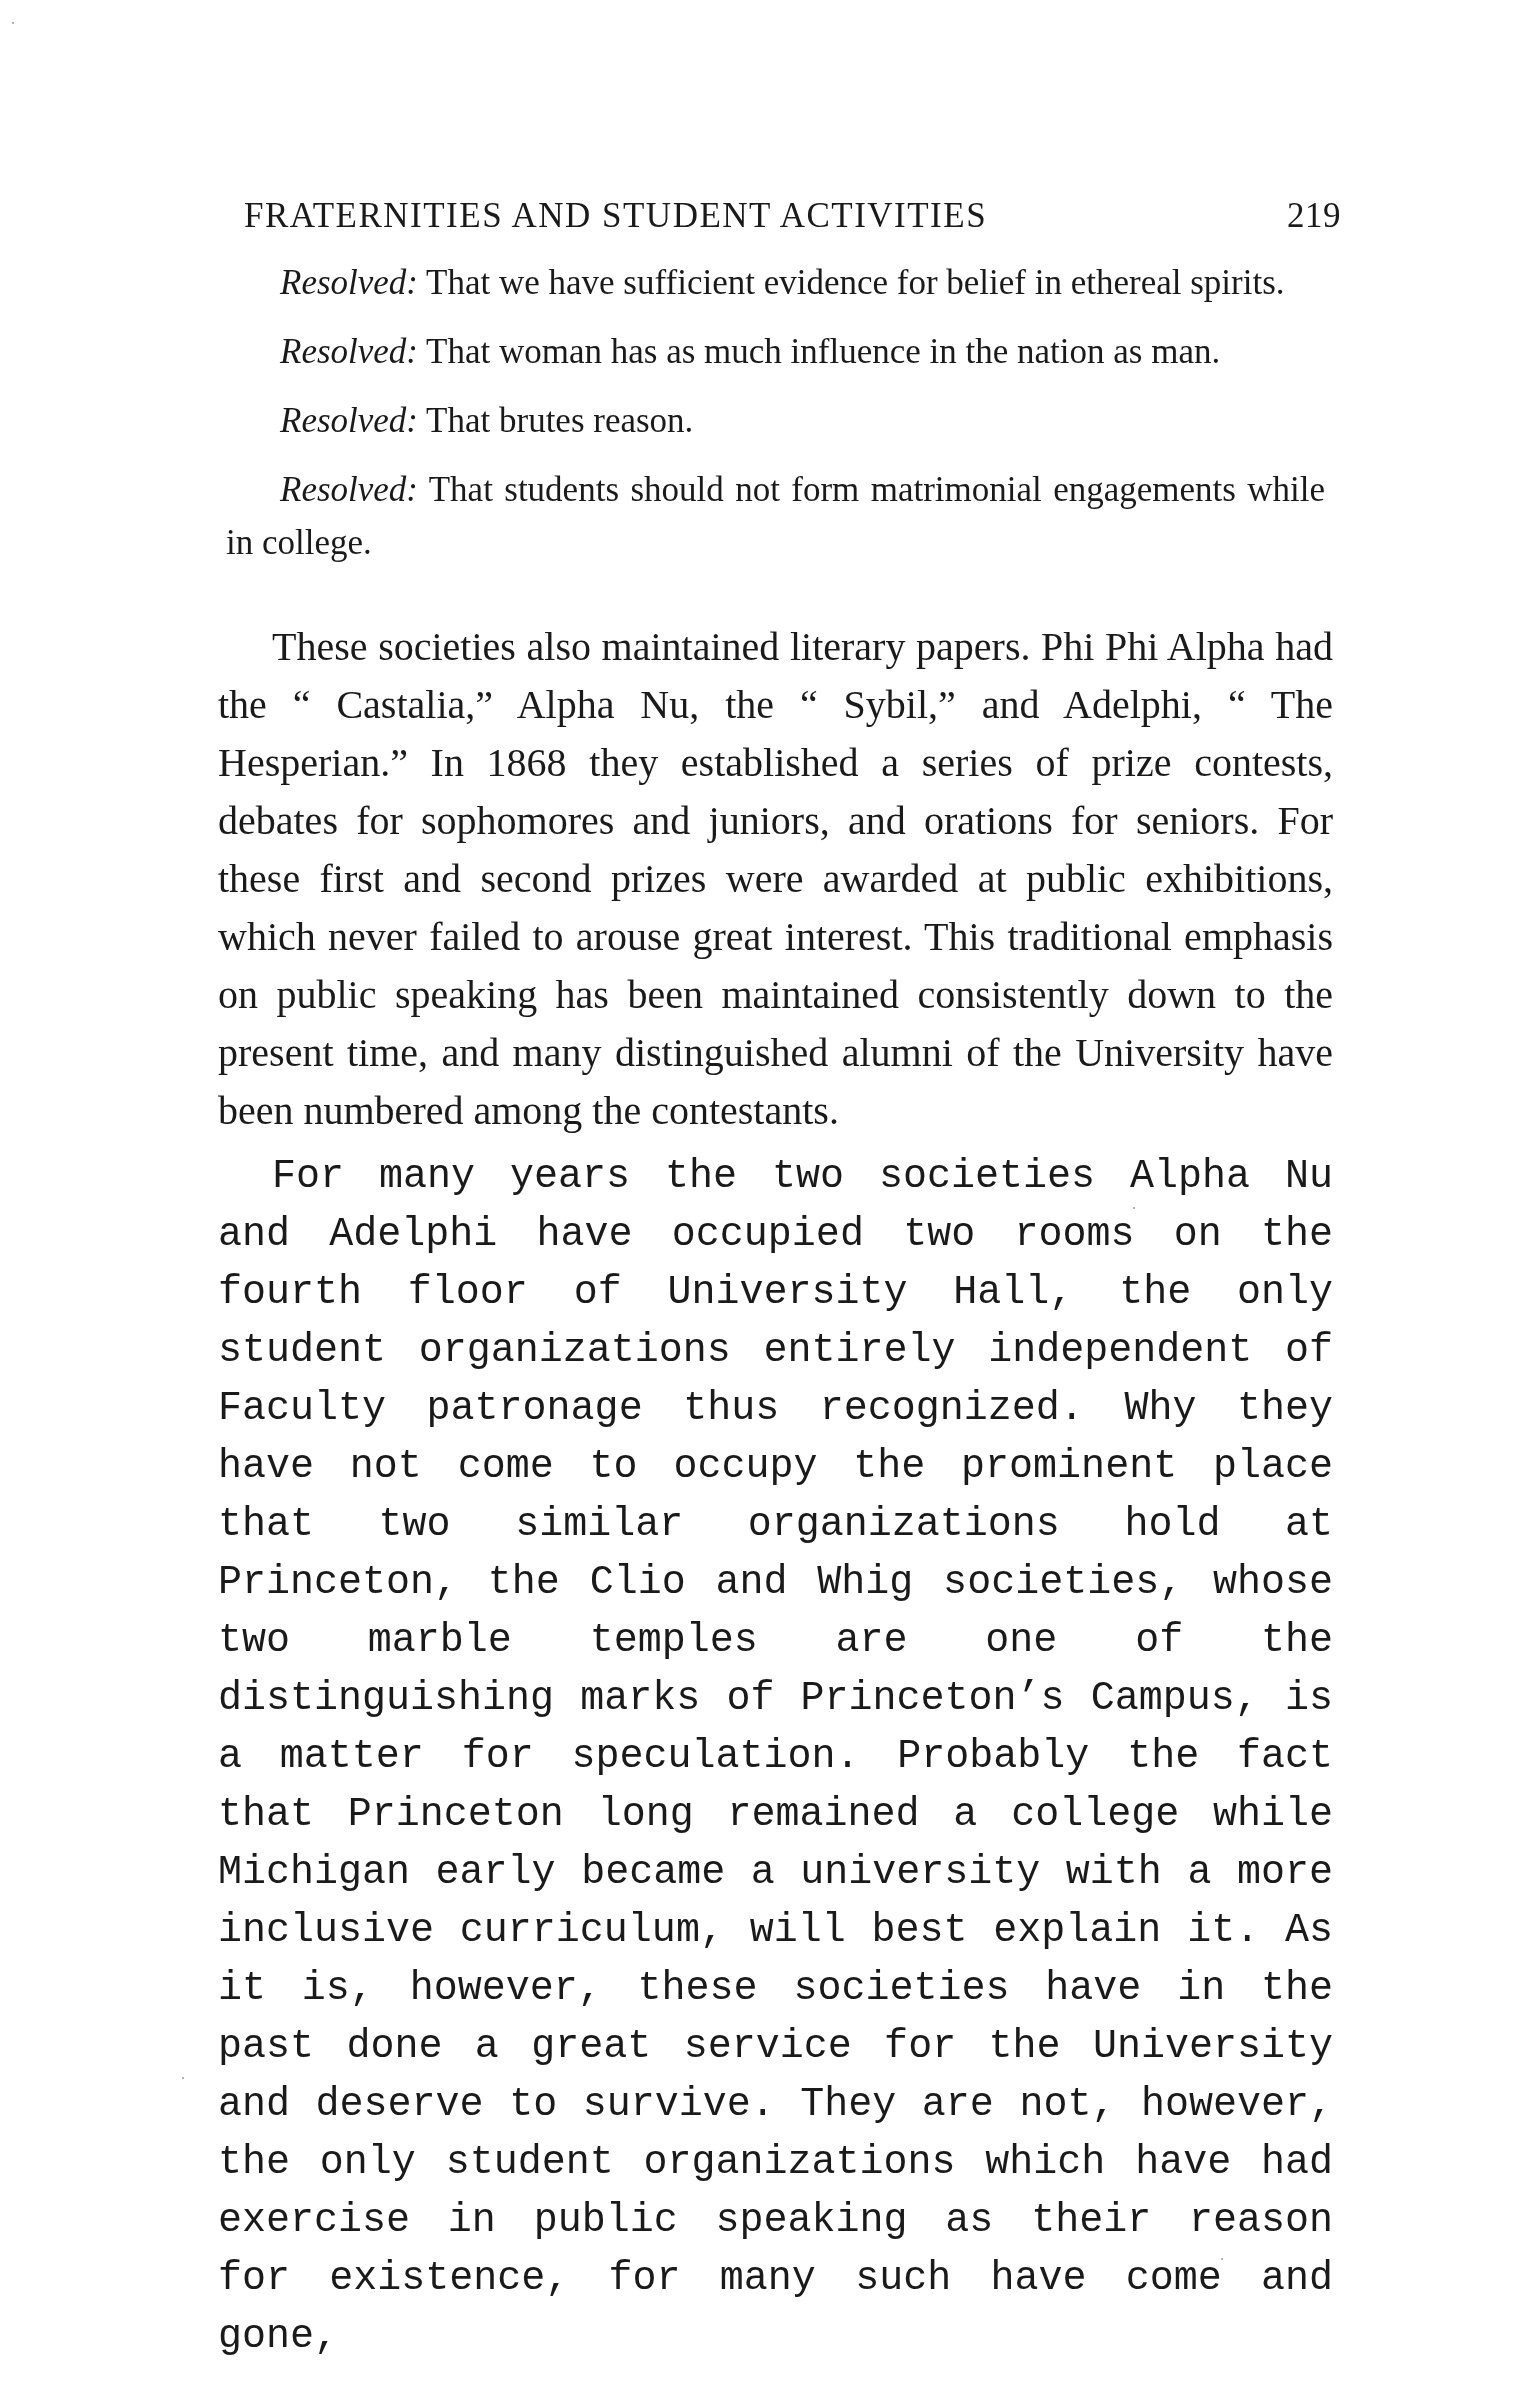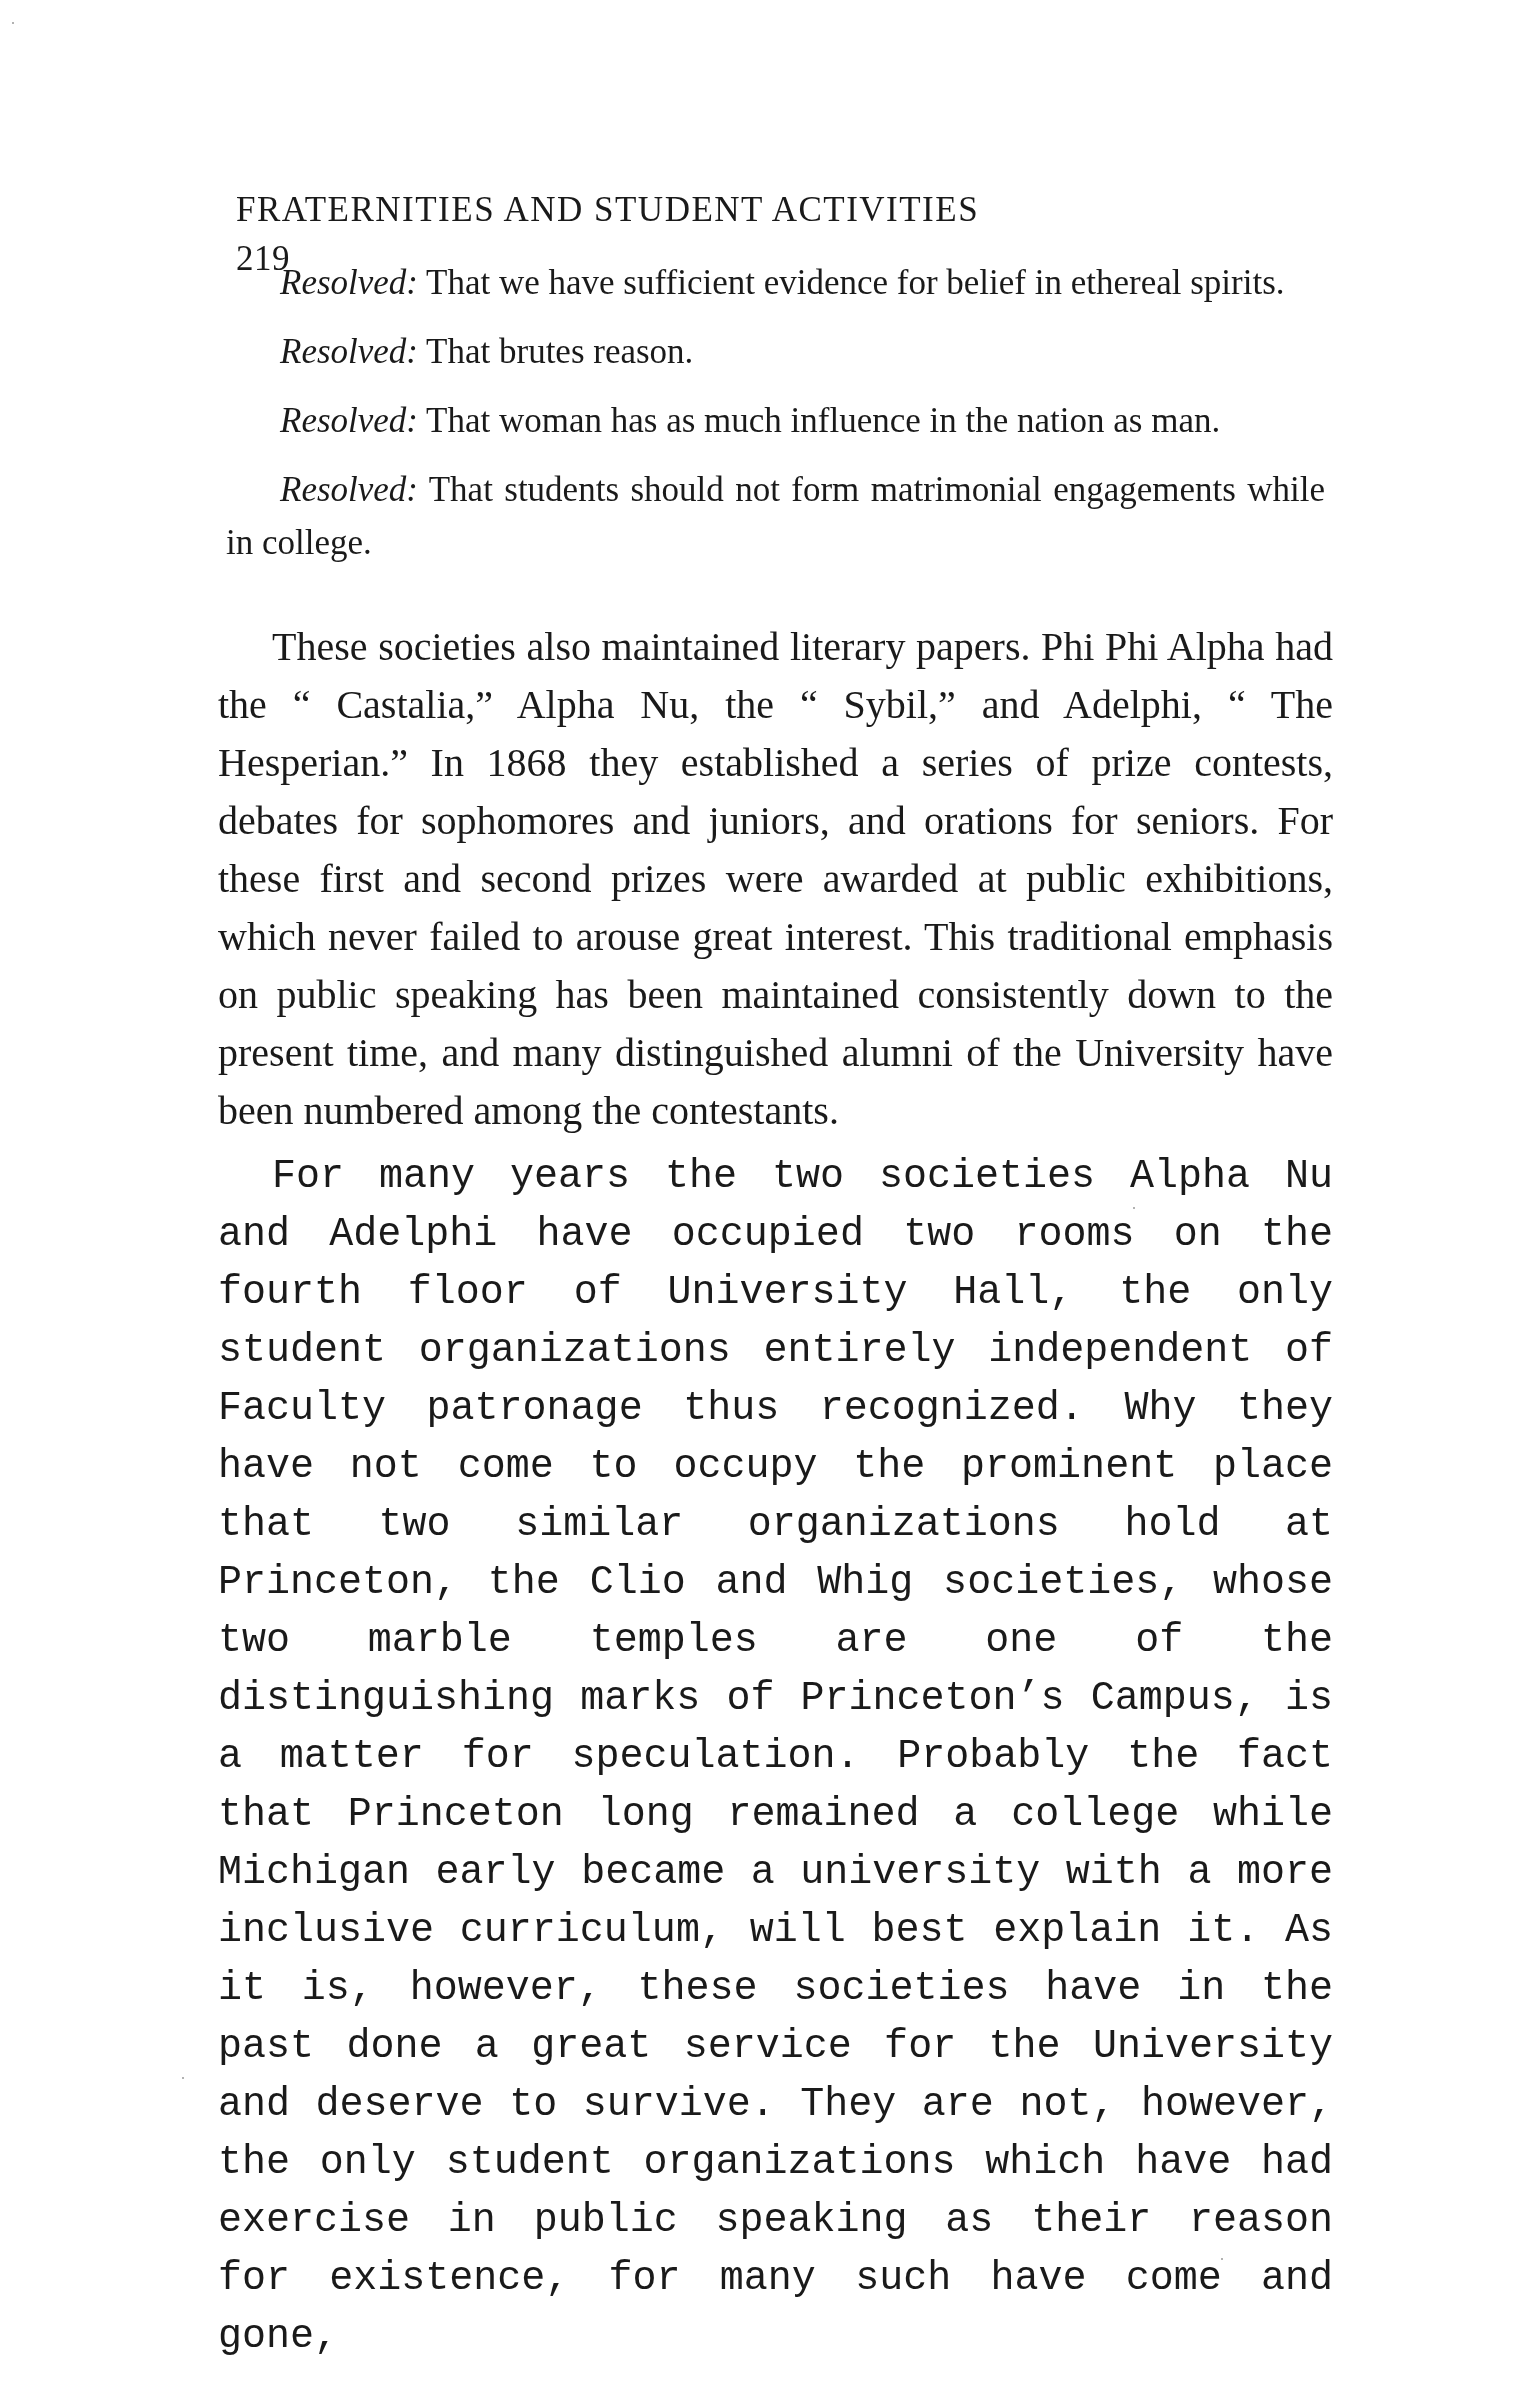--- a/index.html
+++ b/index.html
@@ -17,27 +17,26 @@
     }
     .page {
       position: absolute;
       left: 210px;
       top: 185px;
       width: 1131px;
     }
     .running-head {
       display: flex;
       justify-content: space-between;
-      align-items: flex-start;
+      align-items: flex-end;
       font-size: 35px;
       letter-spacing: 1.5px;
       line-height: 49px;
-      margin-left: 26px;
+      margin-left: 34px;
       height: 55px;
-      flex-direction: column;
     }
     .running-head .folio {
       letter-spacing: 0.5px;
       font-family: Liberation Serif, serif;
     }
     .resolutions {
       margin-top: 3.9px;
       font-size: 35px;
       line-height: 53px;
     }
@@ -80,24 +79,24 @@
   <div class="running-head">
     <span>FRATERNITIES AND STUDENT ACTIVITIES</span>
     <span class="folio">219</span>
   </div>
 
   <div class="resolutions">
     <p class="resolution">
       <span class="label">Resolved:</span><span> That we have sufficient evidence for belief in ethereal spirits.</span>
     </p>
     <p class="resolution">
-      <span class="label">Resolved:</span><span> That brutes reason.</span>
+      <span class="label">Resolved:</span><span> That woman has as much influence in the nation as man.</span>
     </p>
     <p class="resolution">
-      <span class="label">Resolved:</span><span> That woman has as much influence in the nation as man.</span>
+      <span class="label">Resolved:</span><span> That brutes reason.</span>
     </p>
     <p class="resolution">
       <span class="label">Resolved:</span><span> That students should not form matrimonial en­gagements while in college.</span>
     </p>
   </div>
 
   <div class="body-text">
     <p class="para">These societies also maintained literary papers.  Phi Phi Alpha had the “ Castalia,” Alpha Nu, the “ Sybil,” and Adelphi, “ The Hesperian.”  In 1868 they established a series of prize contests, debates for sophomores and juniors, and orations for seniors.  For these first and second prizes were awarded at public exhibitions, which never failed to arouse great interest.  This traditional emphasis on public speaking has been maintained consistently down to the present time, and many distinguished alumni of the Univer­sity have been numbered among the contestants.</p>
     <p class="para last-line-full">For many years the two societies Alpha Nu and Adelphi have occupied two rooms on the fourth floor of University Hall, the only student organizations entirely independent of Faculty patronage thus recognized.  Why they have not come to occupy the prominent place that two similar organizations hold at Princeton, the Clio and Whig societies, whose two marble temples are one of the distinguishing marks of Prince­ton’s Campus, is a matter for speculation.  Probably the fact that Princeton long remained a college while Michigan early became a university with a more inclusive curriculum, will best explain it.  As it is, however, these societies have in the past done a great service for the University and deserve to survive.  They are not, however, the only student organi­zations which have had exercise in public speaking as their reason for existence, for many such have come and gone,</p>
   </div>

